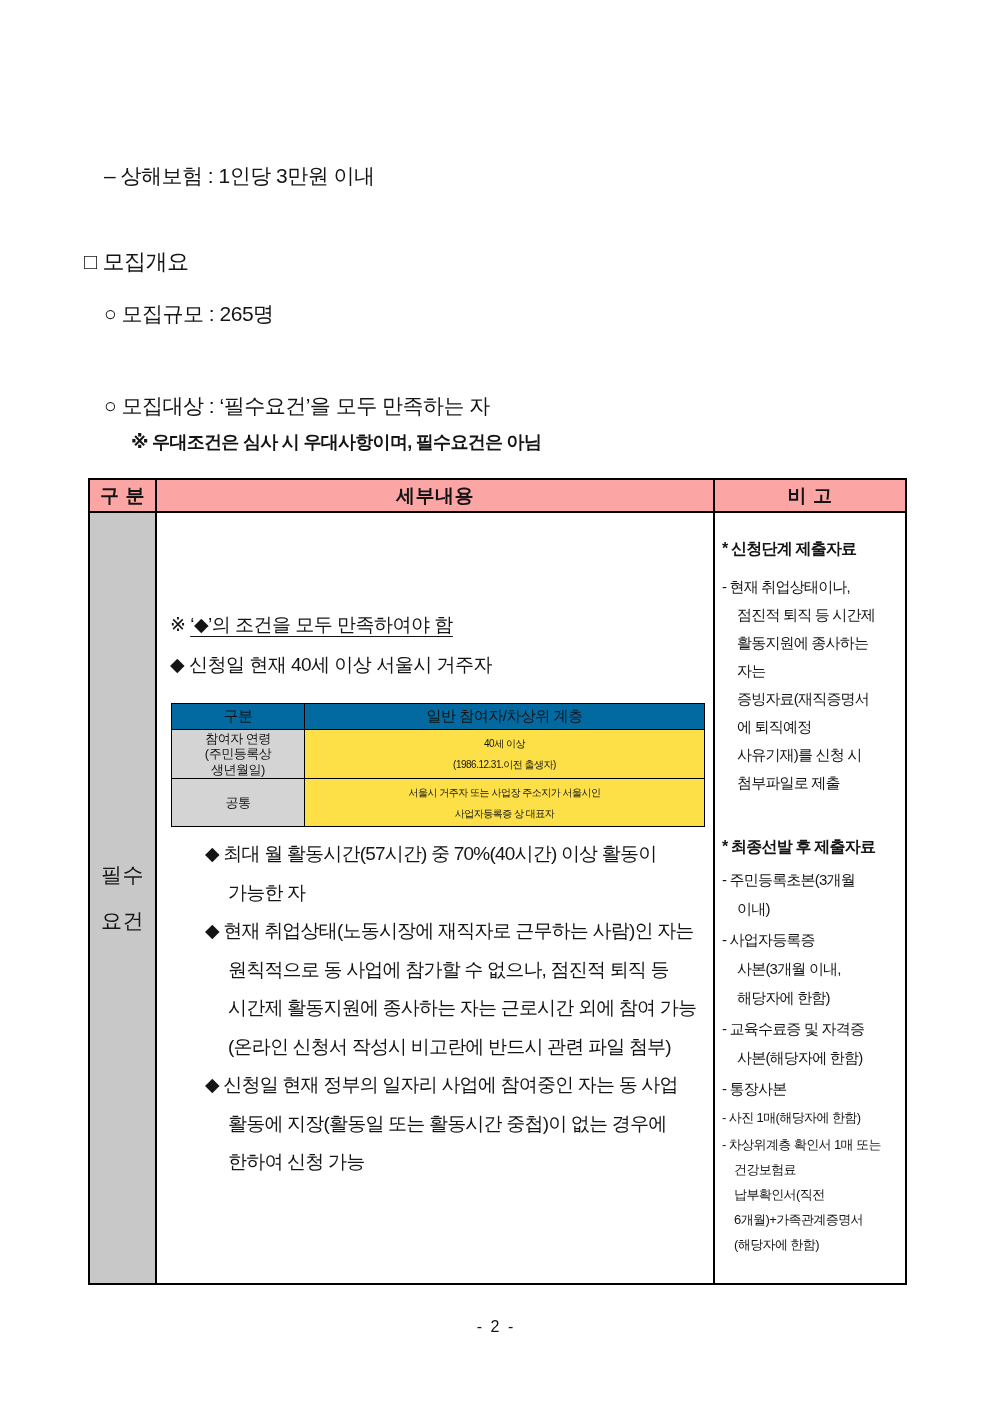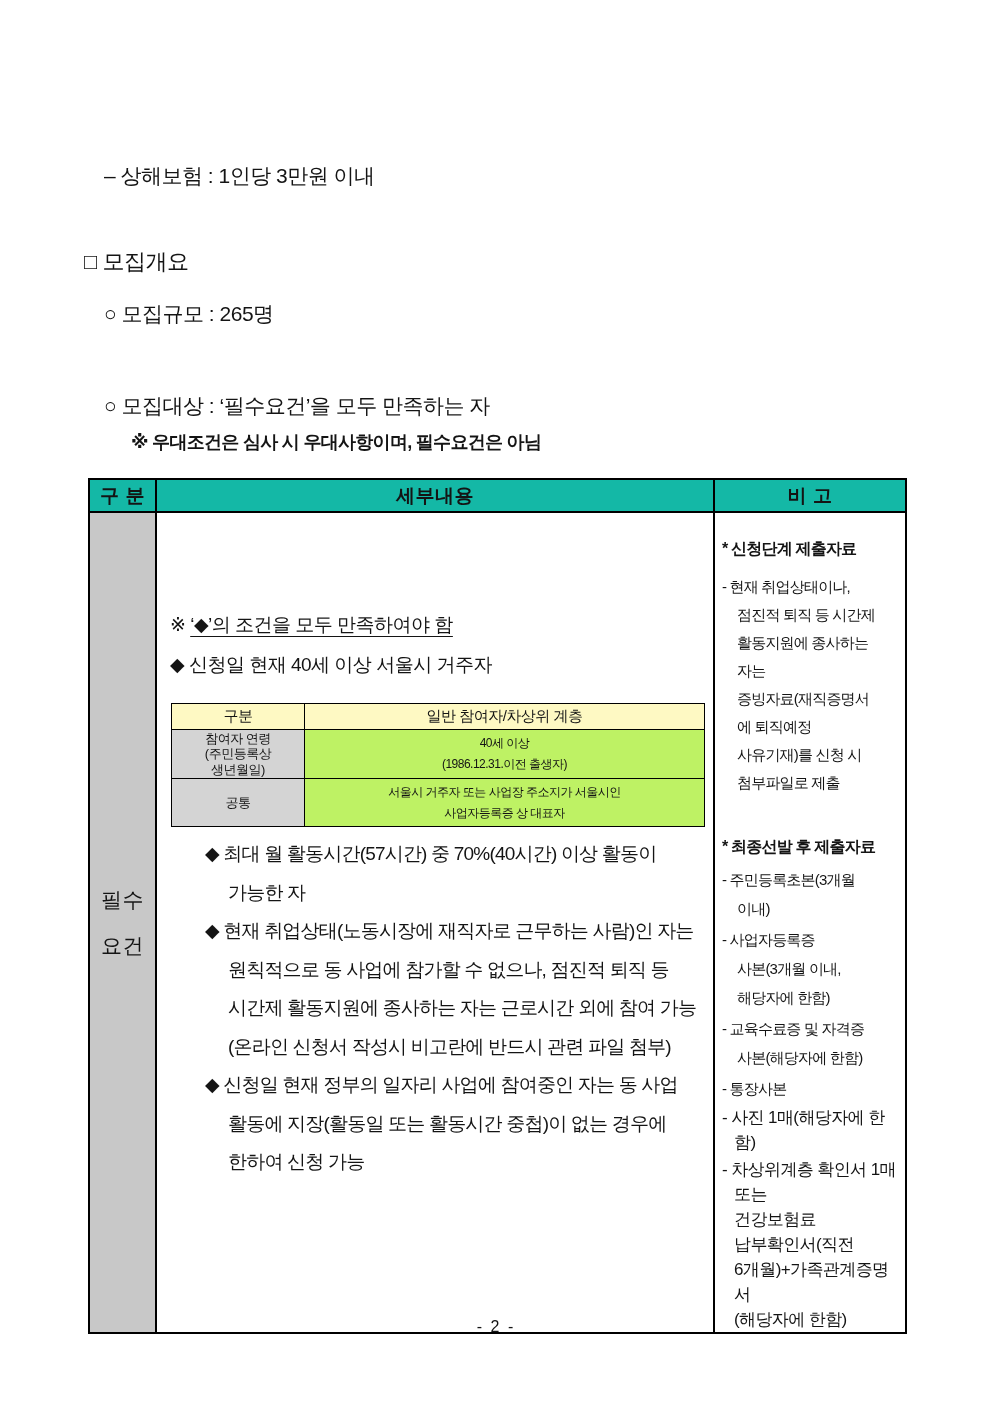--- a/index.html
+++ b/index.html
@@ -21,60 +21,60 @@
   .ov-item { left:104px; font-size:21px; letter-spacing:-0.5px; }
   .ov-note { left:131px; font-size:18px; font-weight:600; letter-spacing:-0.7px; }
 
   
   table.main {
     border-collapse:collapse; table-layout:fixed;
     width:817px; position:absolute; left:88px; top:478px;
   }
   table.main th, table.main td { border:2px solid #000; }
   table.main th {
-    height:33px; background:#14b8a6; font-size:19px; font-weight:700;
+    height:33px; background:#fca5a5; font-size:19px; font-weight:700;
     text-align:center; vertical-align:middle; letter-spacing:0.5px;
   }
   td.rowlabel {
     background:#c8c8c8; text-align:center; vertical-align:middle;
     font-size:21px; line-height:46px; letter-spacing:0.5px;
   }
   td.details { background:#fff; vertical-align:top; padding:0 6px 0 13px; }
   td.remarks { background:#fff; vertical-align:top; padding:26px 5px 0 7px; }
   tr.bodyrow { height:772px; }
 
   
   .d-note { margin-top:98px; font-size:19px; line-height:28px; letter-spacing:-0.5px; white-space:nowrap; }
   .d-note .u { text-decoration:underline; text-underline-offset:5px; }
   .d-bullet1 { margin-top:13px; font-size:19px; letter-spacing:-0.5px; white-space:nowrap; }
 
   table.inner { border-collapse:collapse; table-layout:fixed; width:533px; margin:25px 0 0 1px; }
   table.inner th, table.inner td { border:1.5px solid #000; text-align:center; vertical-align:middle; }
-  table.inner th { background:#fef9c3; font-size:15px; font-weight:400; height:26px; letter-spacing:-0.5px; }
+  table.inner th { background:#0369a1; font-size:15px; font-weight:400; height:26px; letter-spacing:-0.5px; }
   table.inner td.ilabel { background:#d4d4d4; font-size:13px; line-height:15.5px; letter-spacing:-0.5px; }
-  table.inner td.ival { background:#bef264; font-size:12px; line-height:21px; letter-spacing:-0.5px; }
+  table.inner td.ival { background:#fde047; font-size:10px; line-height:21px; letter-spacing:-0.5px; }
   table.inner tr.r1 { height:49px; }
   table.inner tr.r2 { height:48px; }
 
   .d-bullets { margin-top:8px; }
   .d-bullet {
     font-size:19px; line-height:38.5px; letter-spacing:-0.8px;
     padding-left:23px; text-indent:-23px;margin-left:35px;
   }
 
   
   .r-title { font-size:16px; font-weight:700; letter-spacing:-0.8px; line-height:20px; white-space:nowrap; }
   .r-item {
     font-size:15px; line-height:29px; letter-spacing:-0.8px;
     padding-left:15px; text-indent:-15px; margin-top:2px;
   }
   .g1 .r-item { margin-top:14px; line-height:28px; }
   .group2 { margin-top:40px; }
   .group2 .r-title { margin-bottom:8px; }
-  .r-item.small { font-size:17px; line-height:25px; letter-spacing:-0.6px; padding-left:12px; text-indent:-12px; }
+  .r-item.small { font-size:13px; line-height:25px; letter-spacing:-0.6px; padding-left:12px; text-indent:-12px; }
 
   .pageno { left:0; width:100%; text-align:center; font-size:16px; letter-spacing:2px; }
 </style>
 </head>
 <body>
 
 <div class="page">
 
   <p class="abs intro-line nowrap" style="top:162px">– 상해보험 : 1인당 3만원 이내</p>
 

